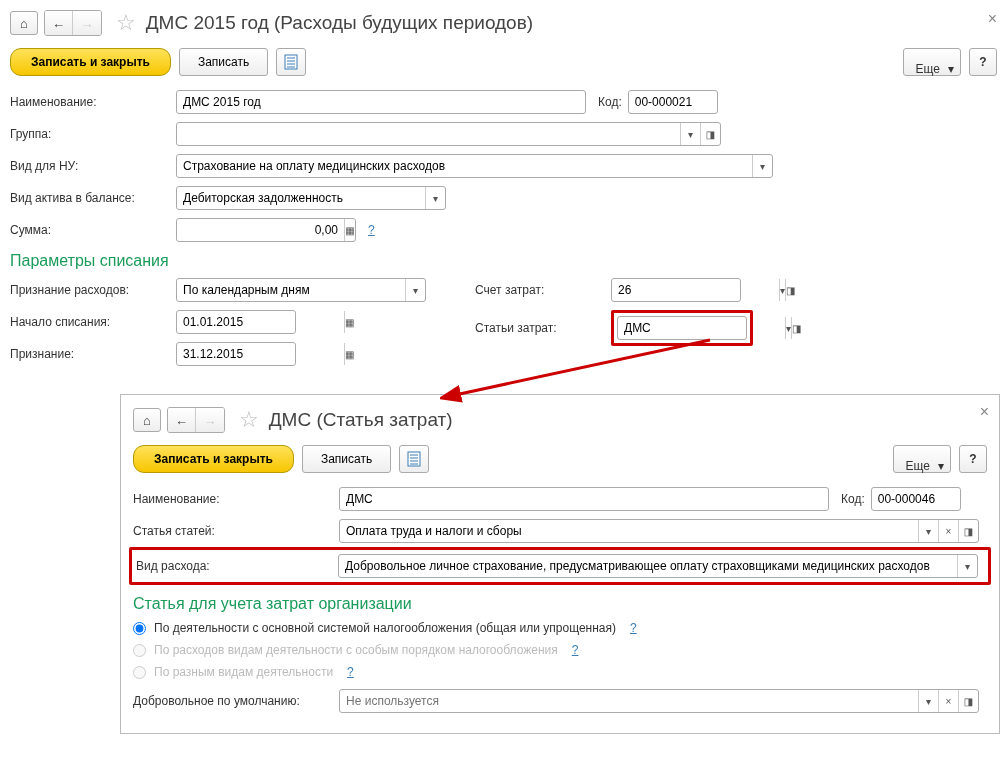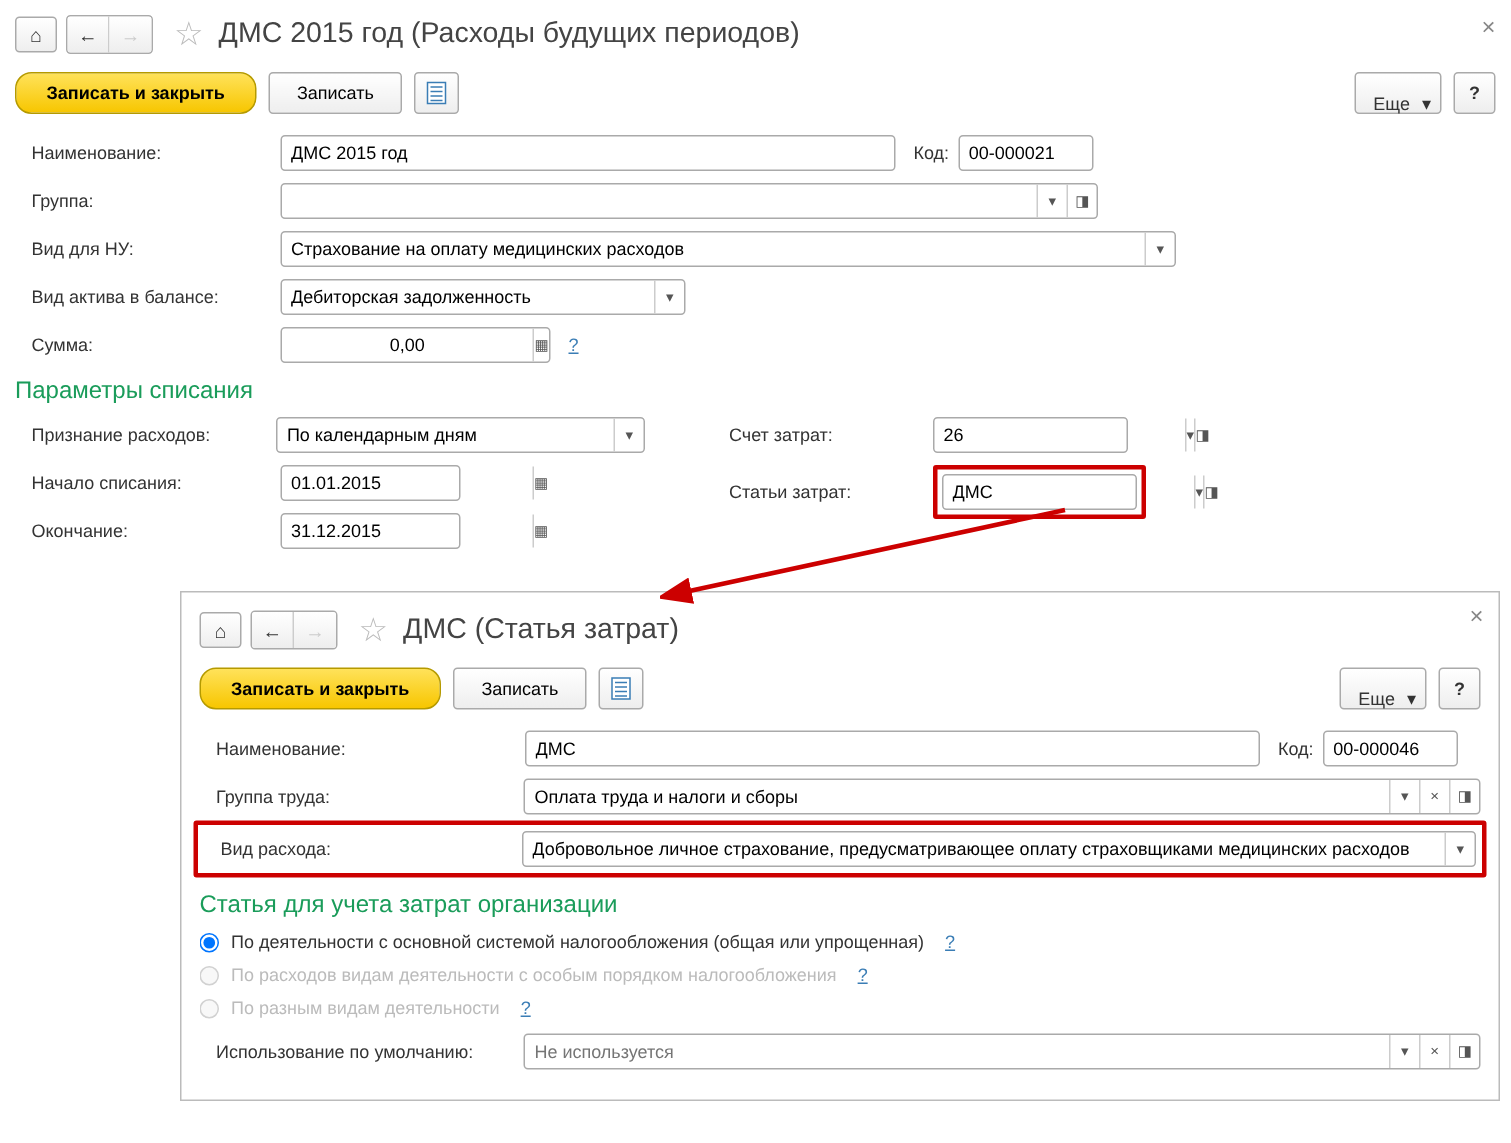--- a/index.html
+++ b/index.html
@@ -108,21 +108,20 @@
     border-radius:3px;
     display:flex;align-items:center;justify-content:center;
     font-weight:bold;
     cursor:pointer;
   }
   .form-row {
     display: flex;
     align-items: center;
     margin-bottom: 8px;
     gap: 6px;
-    margin-left: 11px;
   }
   .lbl {
     width: 160px;
     text-align: left;
   }
   .inp {
     height: 24px;
     border: 1px solid #aaa;
     background: #fff;
     padding: 0 6px;
@@ -259,21 +258,21 @@
     <span class="lbl">Вид актива в балансе:</span>
     <div class="combo" style="width:270px">
       <input value="Дебиторская задолженность" style="">
       <div class="cbtn">▾</div>
     </div>
   </div>
 
   <div class="form-row">
     <span class="lbl">Сумма:</span>
     <div class="combo" style="width:180px">
-      <input style="text-align: center;" value="0,00">
+      <input style="text-align: right;" value="0,00">
       <div class="cbtn">▦</div>
     </div>
     <span class="help-q">?</span>
   </div>
 
   <div class="section-title">Параметры списания</div>
 
   <div class="cols">
     <div style="width:420px">
       <div class="form-row">
@@ -284,21 +283,21 @@
         </div>
       </div>
       <div class="form-row">
         <span class="lbl">Начало списания:</span>
         <div class="combo" style="width:120px">
           <input value="01.01.2015" style="">
           <div class="cbtn">▦</div>
         </div>
       </div>
       <div class="form-row">
-        <span class="lbl">Окончание:</span>
+        <span class="lbl">Признание:</span>
         <div class="combo" style="width:120px">
           <input value="31.12.2015" style="">
           <div class="cbtn">▦</div>
         </div>
       </div>
     </div>
 
     <div style="width:300px">
       <div class="form-row">
         <span class="lbl" style="width:130px">Счет затрат:</span>
@@ -365,21 +364,21 @@
   </div>
 
   <div class="form-row">
     <span class="lbl" style="width:200px">Наименование:</span>
     <input class="inp" style="width: 490px;" value="ДМС">
     <span class="lbl" style="width:auto;margin-left:6px">Код:</span>
     <input class="inp" style="width: 90px;" value="00-000046">
   </div>
 
   <div class="form-row">
-    <span class="lbl" style="width:200px">Группа труда:</span>
+    <span class="lbl" style="width:200px">Статья статей:</span>
     <div class="combo" style="width:640px">
       <input value="Оплата труда и налоги и сборы" style="">
       <div class="cbtn">▾</div>
       <div class="cbtn">×</div>
       <div class="cbtn">◨</div>
     </div>
   </div>
 
   <div class="red-box" style="padding:4px;margin:-4px -4px 8px -4px">
     <div class="form-row" style="margin-bottom:0">
@@ -403,21 +402,21 @@
     <span>По расходов видам деятельности с особым порядком налогообложения</span>
     <span class="help-q">?</span>
   </div>
   <div class="radio-row dim">
     <input type="radio" disabled="" style="">
     <span>По разным видам деятельности</span>
     <span class="help-q">?</span>
   </div>
 
   <div class="form-row" style="margin-top:10px">
-    <span class="lbl" style="width:200px">Использование по умолчанию:</span>
+    <span class="lbl" style="width:200px">Добровольное по умолчанию:</span>
     <div class="combo" style="width:640px">
       <input style="color: rgb(187, 187, 187);" placeholder="Не используется">
       <div class="cbtn">▾</div>
       <div class="cbtn">×</div>
       <div class="cbtn">◨</div>
     </div>
   </div>
 </div>
 
 </body></html>

